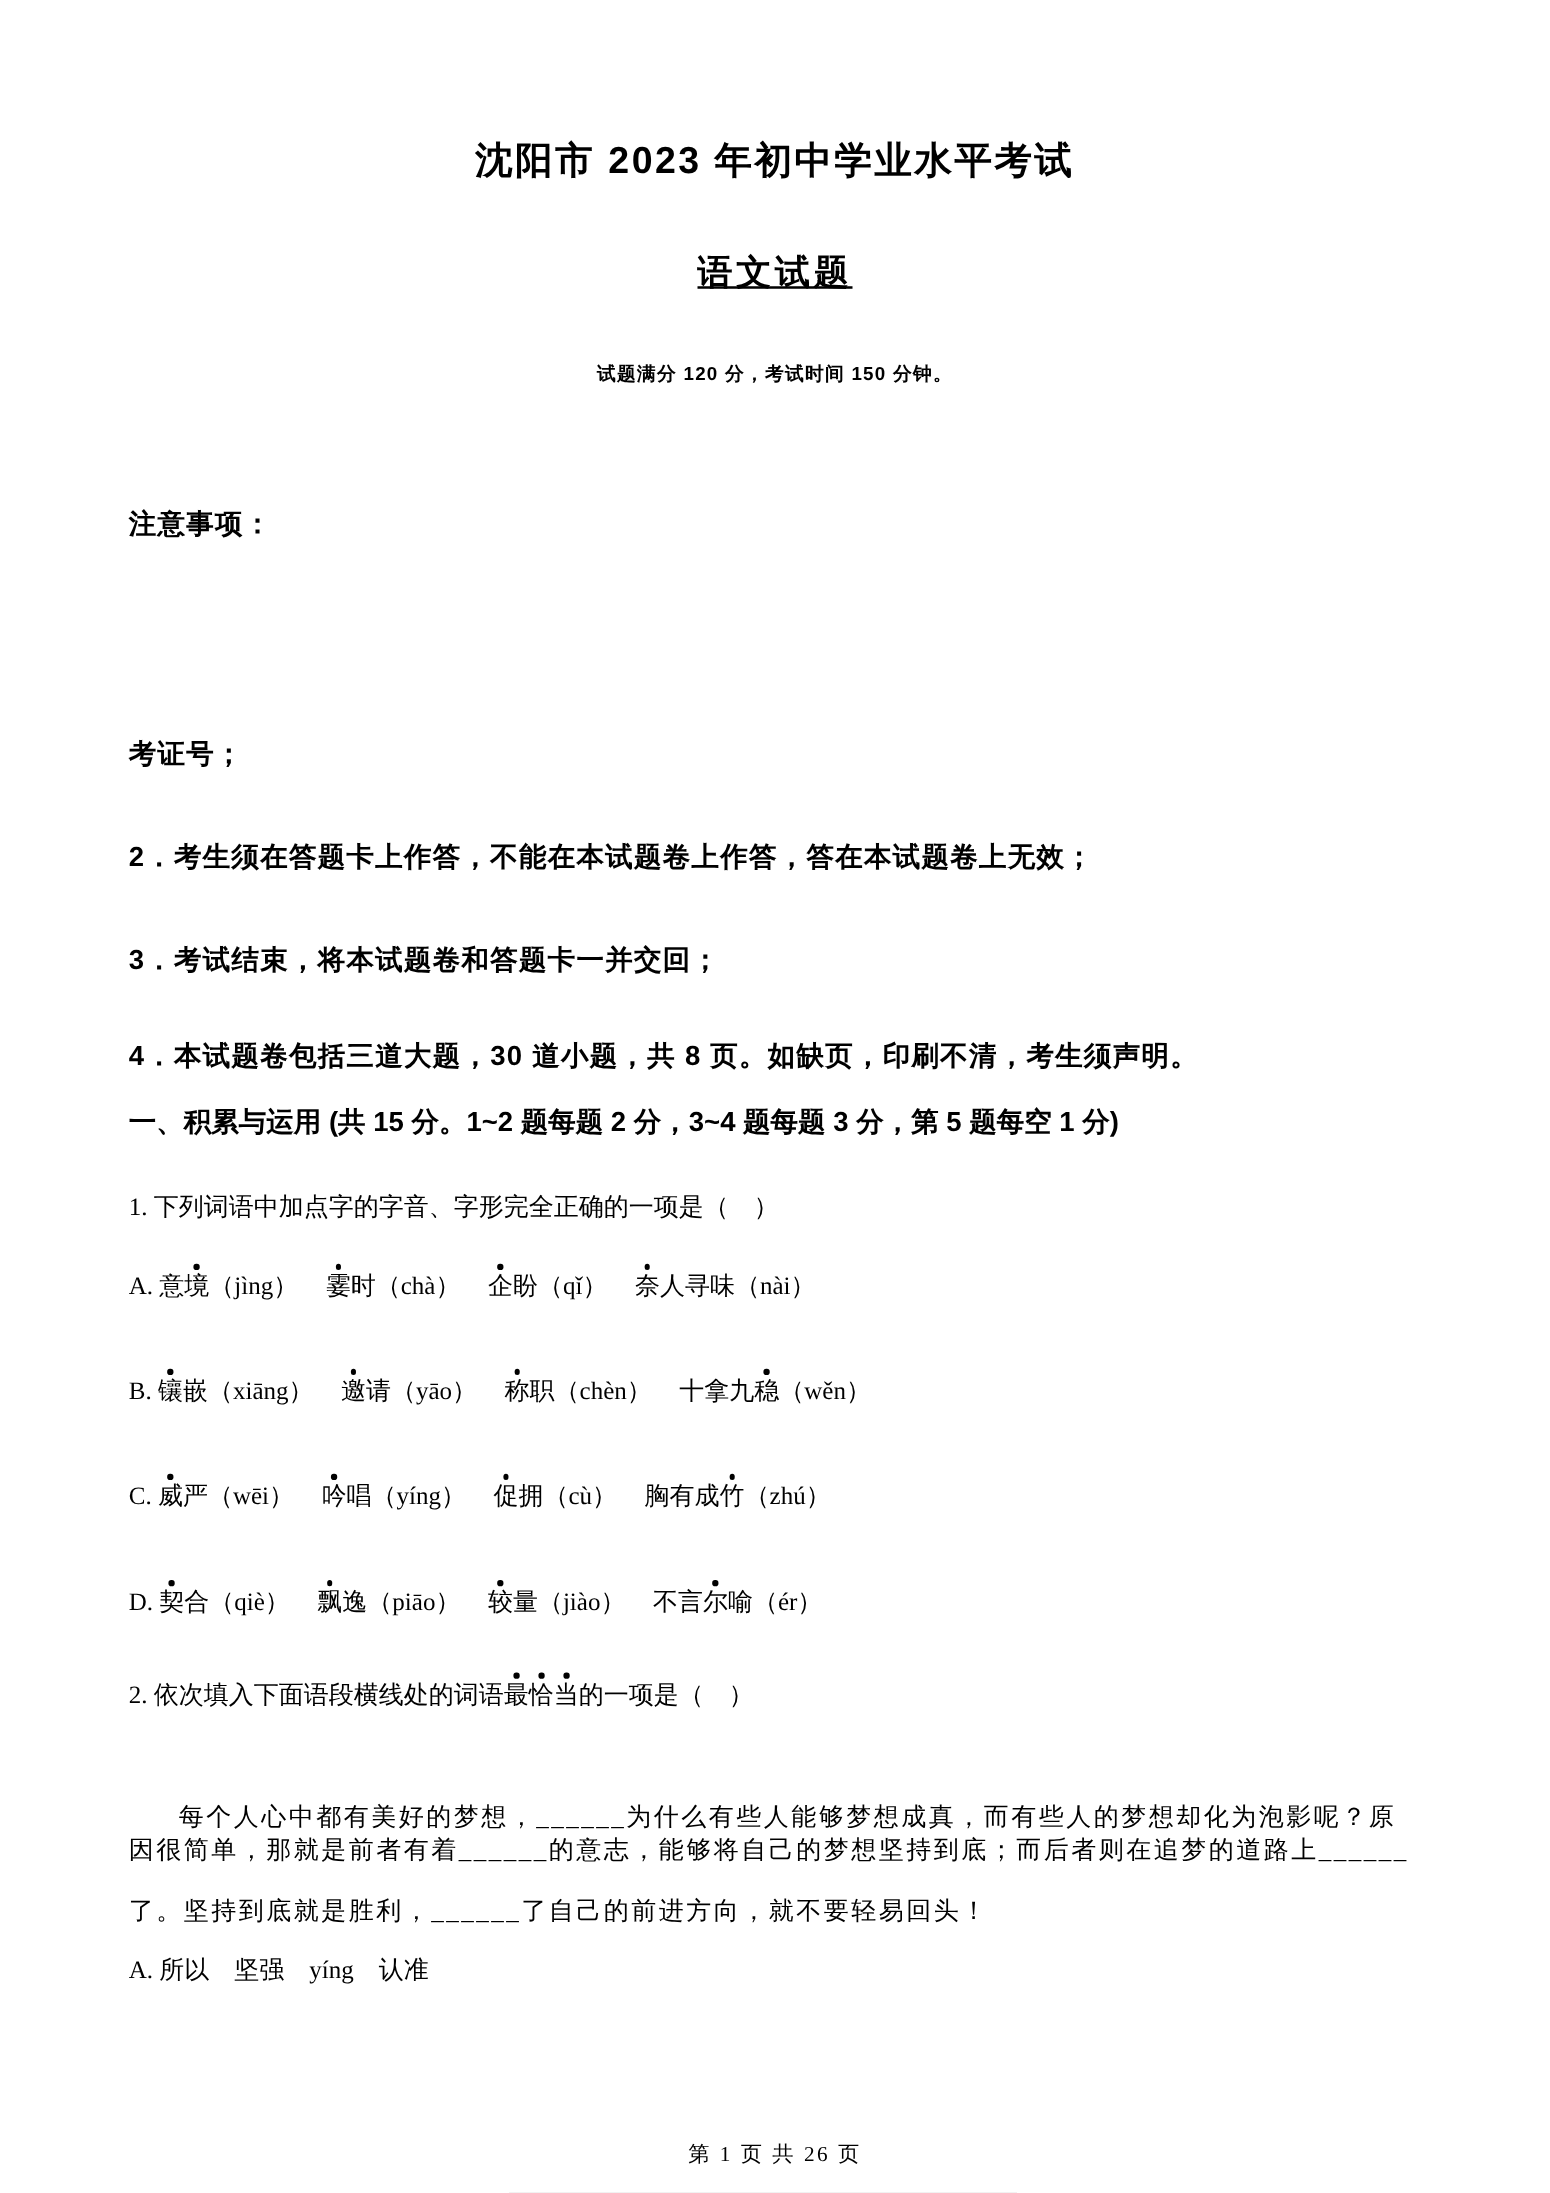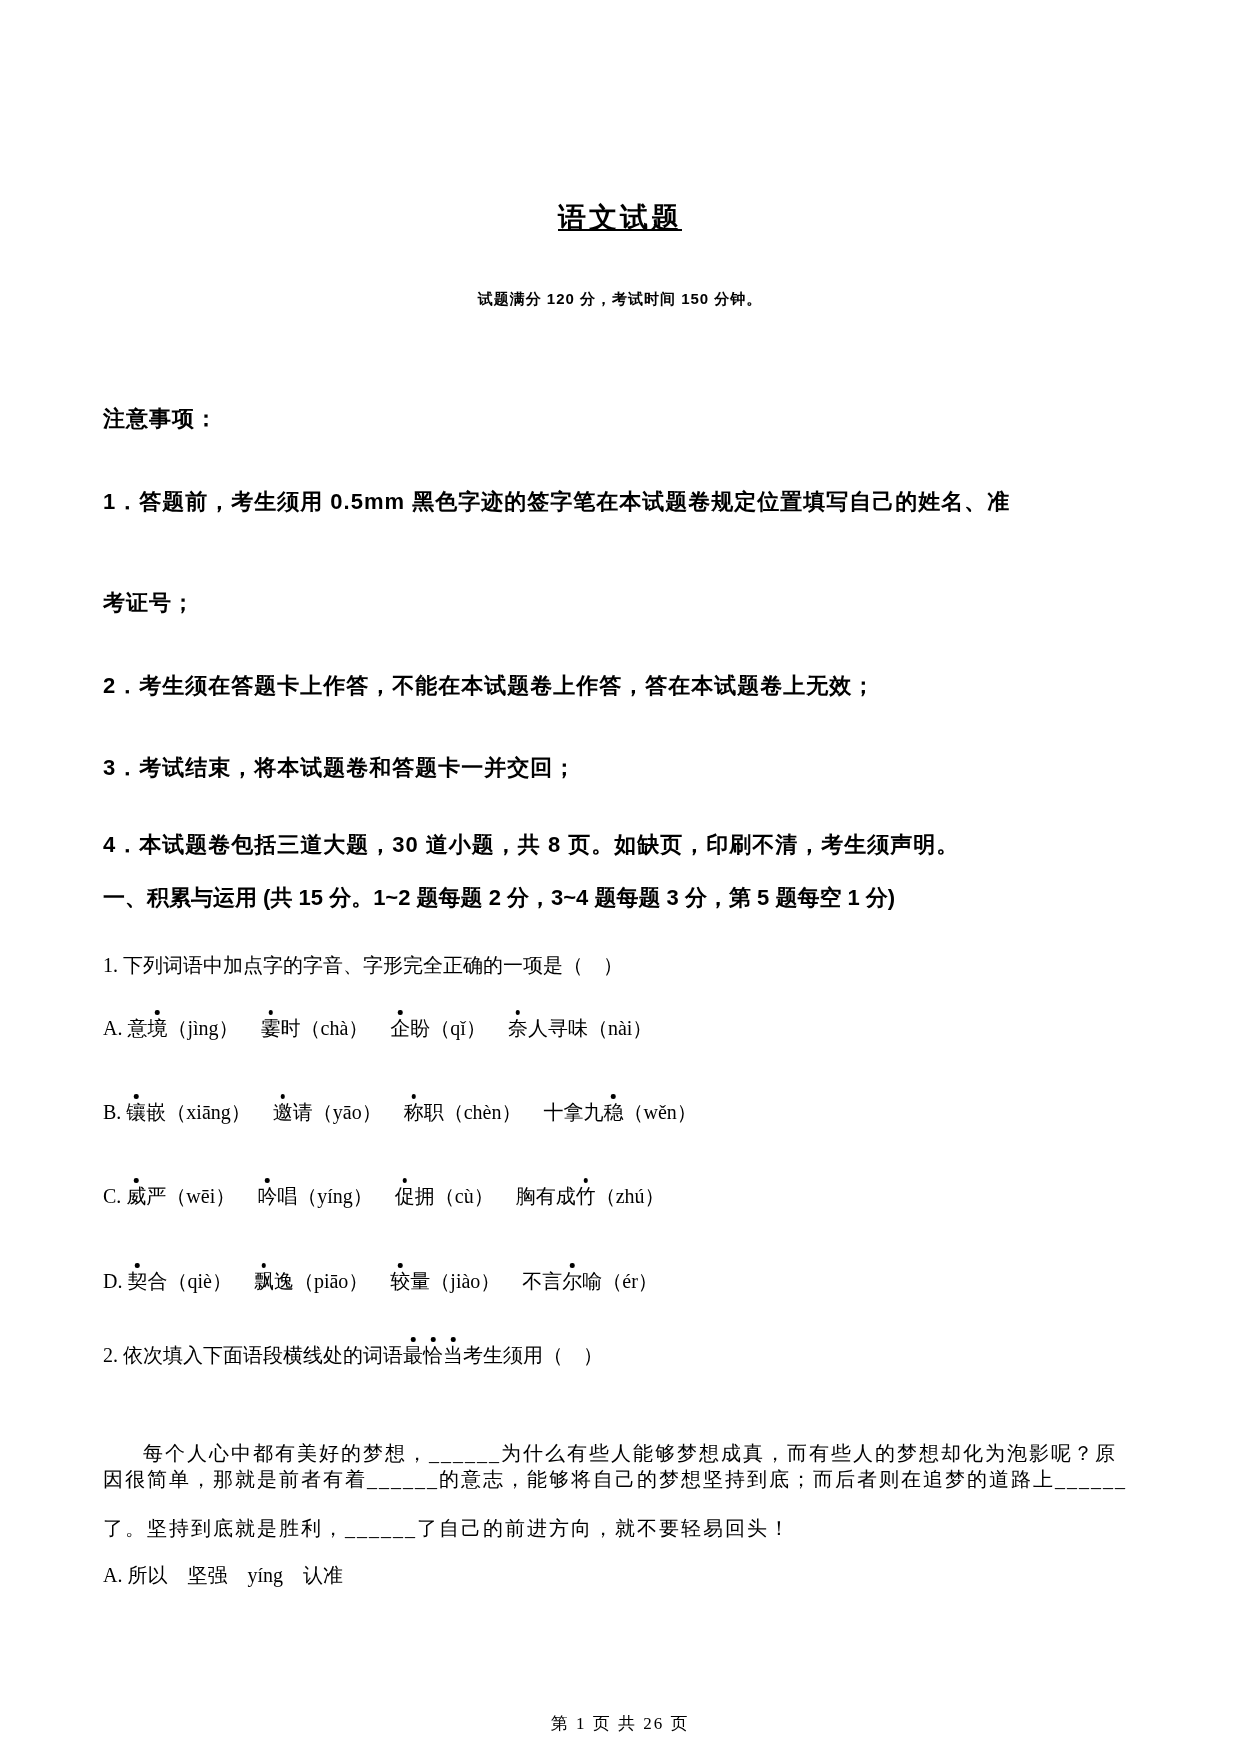--- a/index.html
+++ b/index.html
@@ -36,28 +36,28 @@
     border-radius:50%;
     background:#000;
   }
   .indent2{text-indent:40px;}
 </style>
 </head>
 <body>
 
 <div class="page">
 
+  <div class="line center hd t-title" style="top:108px;">沈阳市 2023 年初中学业水平考试</div>
 
   <div class="line center hd t-sub" style="top:199px;text-decoration:underline;">语文试题</div>
 
   <div class="line center hd t-score" style="top:290px;">试题满分 120 分，考试时间 150 分钟。</div>
 
   <div class="line hd t-notice" style="top:372px;">注意事项：</div>
 
-  <div class="line hd t-notice" style="top:455px;">1．答题前，考生须用 0.5mm 黑色字迹的签字笔在本试题卷规定位置填写自己的姓名、准</div>
 
   <div class="line hd t-notice" style="top:556px;">考证号；</div>
 
   <div class="line hd t-notice" style="top:639px;">2．考生须在答题卡上作答，不能在本试题卷上作答，答在本试题卷上无效；</div>
 
   <div class="line hd t-notice" style="top:721px;">3．考试结束，将本试题卷和答题卡一并交回；</div>
 
   <div class="line hd t-notice" style="top:798px;">4．本试题卷包括三道大题，30 道小题，共 8 页。如缺页，印刷不清，考生须声明。</div>
 
   <div class="line hd t-section" style="top:883px;">一、积累与运用 (共 15 分。1~2 题每题 2 分，3~4 题每题 3 分，第 5 题每空 1 分)</div>
@@ -65,21 +65,21 @@
   <div class="line bd t-q" style="top:952px;">1. 下列词语中加点字的字音、字形完全正确的一项是（　）</div>
 
   <div class="line bd t-opt" style="top:1015px;"><span>A. 意</span><span class="dotted">境</span><span>（jìng）</span><span class="gap"></span><span class="dotted">霎</span><span>时（chà）</span><span class="gap"></span><span class="dotted">企</span><span>盼（qǐ）</span><span class="gap"></span><span class="dotted">奈</span><span>人寻味（nài）</span></div>
 
   <div class="line bd t-opt" style="top:1099px;"><span>B. </span><span class="dotted">镶</span><span>嵌（xiāng）</span><span class="gap"></span><span class="dotted">邀</span><span>请（yāo）</span><span class="gap"></span><span class="dotted">称</span><span>职（chèn）</span><span class="gap"></span><span>十拿九</span><span class="dotted">稳</span><span>（wěn）</span></div>
 
   <div class="line bd t-opt" style="top:1183px;"><span>C. </span><span class="dotted">威</span><span>严（wēi）</span><span class="gap"></span><span class="dotted">吟</span><span>唱（yíng）</span><span class="gap"></span><span class="dotted">促</span><span>拥（cù）</span><span class="gap"></span><span>胸有成</span><span class="dotted">竹</span><span>（zhú）</span></div>
 
   <div class="line bd t-opt" style="top:1268px;"><span>D. </span><span class="dotted">契</span><span>合（qiè）</span><span class="gap"></span><span class="dotted">飘</span><span>逸（piāo）</span><span class="gap"></span><span class="dotted">较</span><span>量（jiào）</span><span class="gap"></span><span>不言</span><span class="dotted">尔</span><span>喻（ér）</span></div>
 
-  <div class="line bd t-q" style="top:1342px;"><span>2. 依次填入下面语段横线处的词语</span><span class="dotted">最</span><span class="dotted">恰</span><span class="dotted">当</span><span>考生须用（　）</span></div>
+  <div class="line bd t-q" style="top:1342px;"><span>2. 依次填入下面语段横线处的词语</span><span class="dotted">最</span><span class="dotted">恰</span><span class="dotted">当</span><span>的一项是（　）</span></div>
 
   <div class="line bd t-para indent2" style="top:1419px;margin-top:21px;">每个人心中都有美好的梦想，______为什么有些人能够梦想成真，而有些人的梦想却化为泡影呢？原</div>
 
   <div class="line bd t-para" style="top:1466px;">因很简单，那就是前者有着______的意志，能够将自己的梦想坚持到底；而后者则在追梦的道路上______</div>
 
   <div class="line bd t-para" style="top:1515px;">了。坚持到底就是胜利，______了自己的前进方向，就不要轻易回头！</div>
 
   <div class="line bd t-opt" style="top:1562px;">A. 所以　坚强　yíng　认准</div>
 
   <div class="line center bd t-footer" style="top:1712px;">第 1 页 共 26 页</div>

